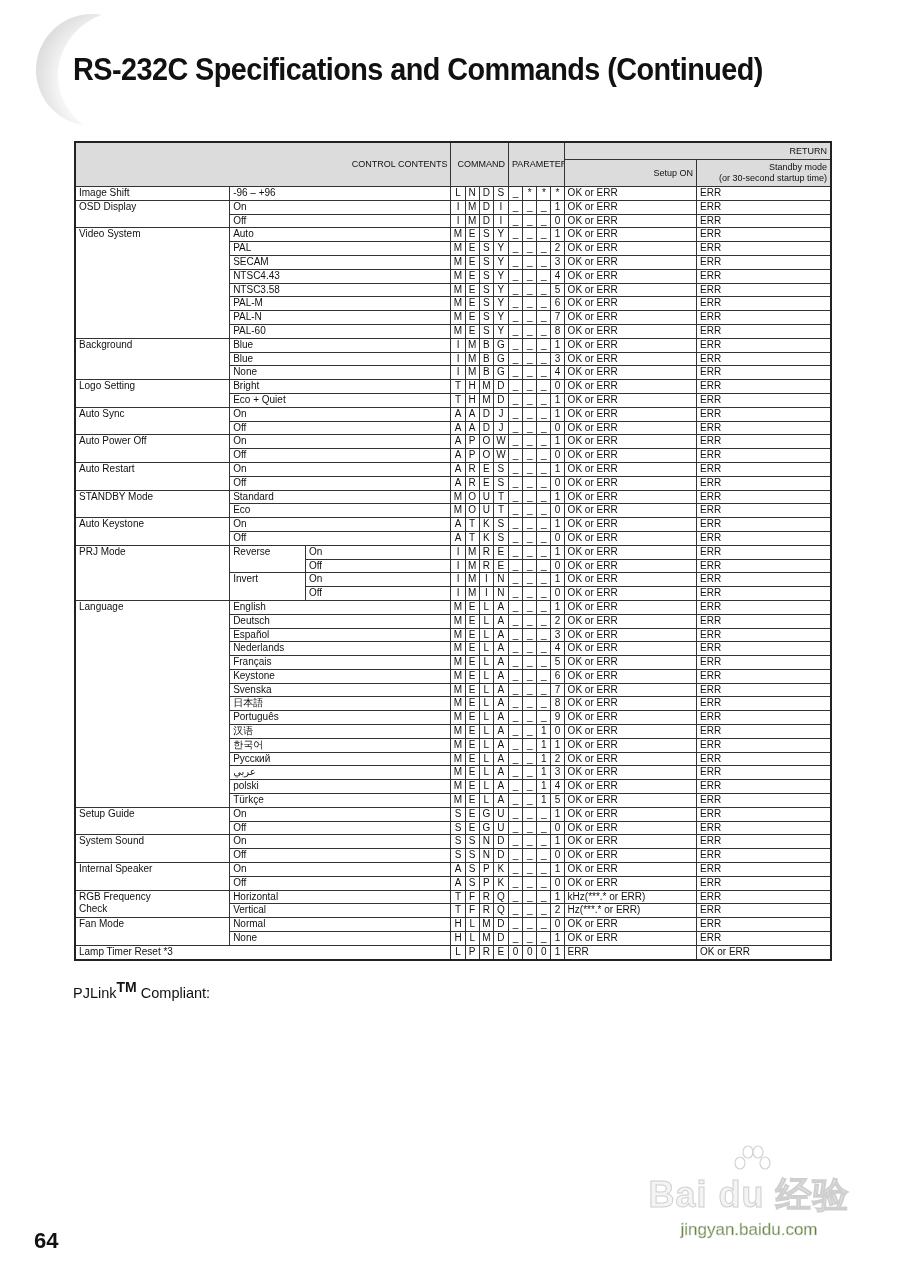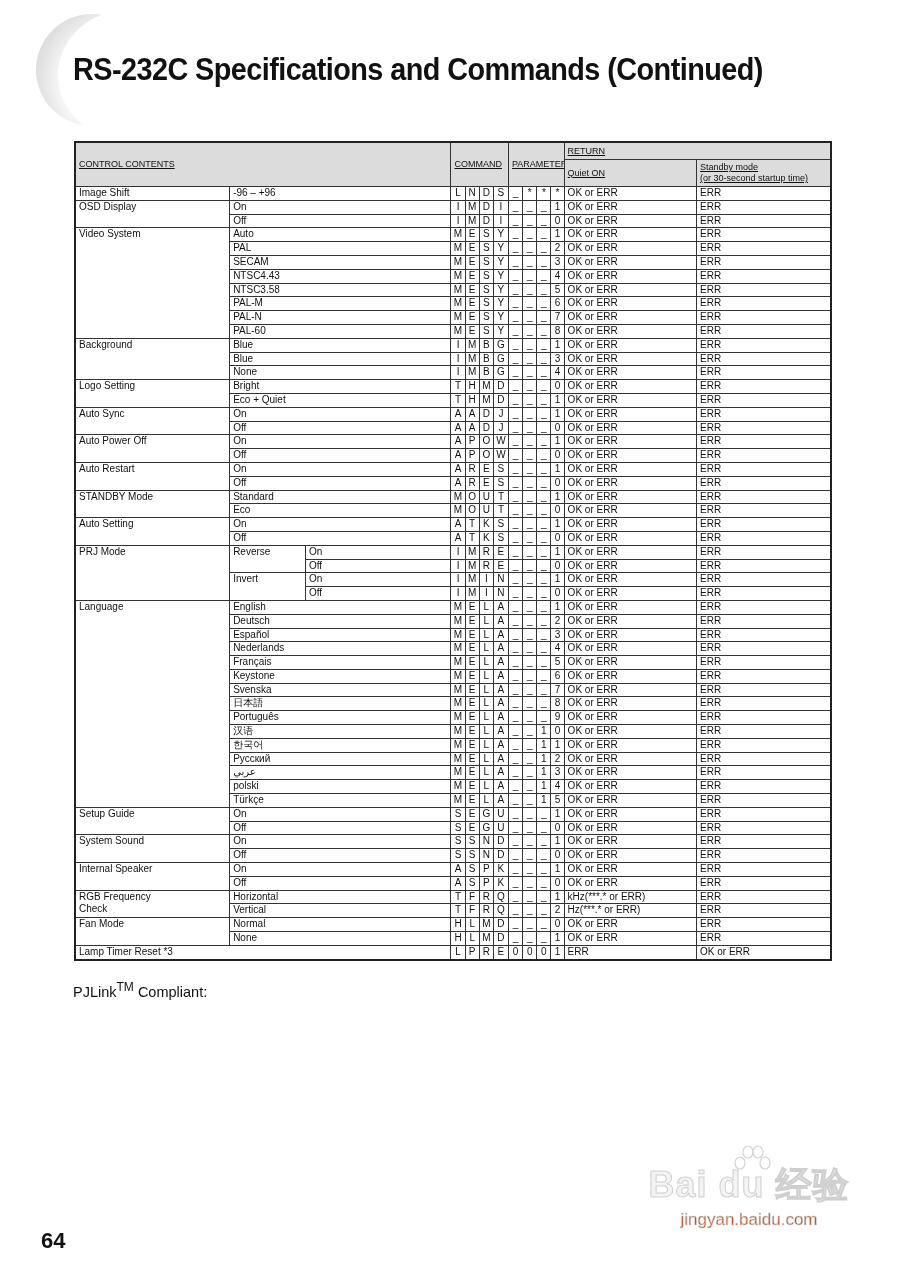--- a/index.html
+++ b/index.html
@@ -3,29 +3,29 @@
 <meta charset="utf-8">
 <style>
   html, body { margin: 0; padding: 0; background: #ffffff; }
   body { width: 903px; height: 1280px; position: relative; overflow: hidden; font-family: "Liberation Sans", sans-serif; color: #111; }
   .deco-circle { position: absolute; left: 36px; top: 14px; width: 112px; height: 112px; border-radius: 50%;
     background: radial-gradient(circle at 70% 60%, #ffffff 0%, #ffffff 45%, #e4e4e4 70%, #c8c8c8 100%); }
   .deco-mask { position: absolute; left: 58px; top: 10px; width: 140px; height: 130px; border-radius: 50%; background: #fff; }
   .title { position: absolute; left: 73px; top: 52px; font-size: 31px; font-weight: bold; letter-spacing: -0.6px; transform: scaleX(0.93); transform-origin: left; margin: 0; white-space: nowrap; }
   table.spec { position: absolute; left: 74px; top: 141px; width: 758px; border-collapse: collapse; font-size: 10px; table-layout: fixed; border: 2px solid #222; }
   table.spec td, table.spec th { border: 1px solid #333; padding: 0 3px; height: 12.8px; line-height: 12.8px; white-space: nowrap; overflow: hidden; }
-  table.spec th { background: #dcdcdc; font-weight: normal; font-size: 9px; text-align: left; line-height: 11px; transform: none; text-decoration: underline; }
+  table.spec th { background: #dcdcdc; font-weight: normal; font-size: 9px; text-align: right; line-height: 11px; transform: none; }
   table.spec td.ch { text-align: center; padding: 0; width: 14px; }
   table.spec td.grp { vertical-align: top; }
   .footnote { position: absolute; left: 73px; top: 978px; font-size: 14.5px; line-height: 19px; }
-  .footnote sup { font-size: 12px; }
-  .pageno { position: absolute; left: 41px; top: 1228px; font-size: 22px; font-weight: bold; }
+  .footnote sup { font-size: 14px; font-weight: bold; }
+  .pageno { position: absolute; left: 34px; top: 1228px; font-size: 22px; font-weight: bold; }
   .watermark { position: absolute; left: 644px; top: 1145px; width: 210px; height: 110px; color: #e2e2e2; text-align: center; }
-  .wm-logo { font-size: 36px; font-weight: bold; letter-spacing: 1px; -webkit-text-stroke: 1px #cfcfcf; color: #f4f4f4; margin-top: 16px; }
-  .wm-url { font-size: 17px; -webkit-text-stroke: 0.6px #cfcfcf; color: #c2410c; }
+  .wm-logo { font-size: 36px; font-weight: bold; letter-spacing: 1px; -webkit-text-stroke: 1px #cfcfcf; color: #f4f4f4; margin-top: 26px; }
+  .wm-url { font-size: 17px; -webkit-text-stroke: 0.6px #cfcfcf; color: #4d7c0f; }
   .paw { position: absolute; left: 88px; top: 0; width: 40px; height: 30px; }
 </style>
 </head>
 <body>
 
 <div class="deco-circle"></div>
 <div class="deco-mask"></div>
 <h1 class="title">RS-232C Specifications and Commands (Continued)</h1>
 
 <table class="spec">
@@ -45,21 +45,21 @@
       <col style="width:133px">
   </colgroup>
   <thead>
     <tr>
       <th colspan="3" rowspan="2">CONTROL CONTENTS</th>
       <th colspan="4" rowspan="2">COMMAND</th>
       <th colspan="4" rowspan="2">PARAMETER</th>
       <th colspan="2" style="height:16px">RETURN</th>
     </tr>
     <tr>
-      <th style="height:26px">Quiet ON</th>
+      <th style="height:26px">Setup ON</th>
       <th>
         <div>Standby mode</div>
         <div>(or 30-second startup time)</div>
       </th>
     </tr>
   </thead>
   <tbody id="tbody">
       <tr>
         <td class="grp" rowspan="1">Image Shift</td>
         <td colspan="2">-96 – +96</td>
@@ -375,21 +375,21 @@
         <td class="ch">U</td>
         <td class="ch">T</td>
         <td class="ch">_</td>
         <td class="ch">_</td>
         <td class="ch">_</td>
         <td class="ch">0</td>
         <td>OK or ERR</td>
         <td>ERR</td>
       </tr>
       <tr>
-        <td class="grp" rowspan="2">Auto Setting</td>
+        <td class="grp" rowspan="2">Auto Keystone</td>
         <td colspan="2">On</td>
         <td class="ch">A</td>
         <td class="ch">T</td>
         <td class="ch">K</td>
         <td class="ch">S</td>
         <td class="ch">_</td>
         <td class="ch">_</td>
         <td class="ch">_</td>
         <td class="ch">1</td>
         <td>OK or ERR</td>

